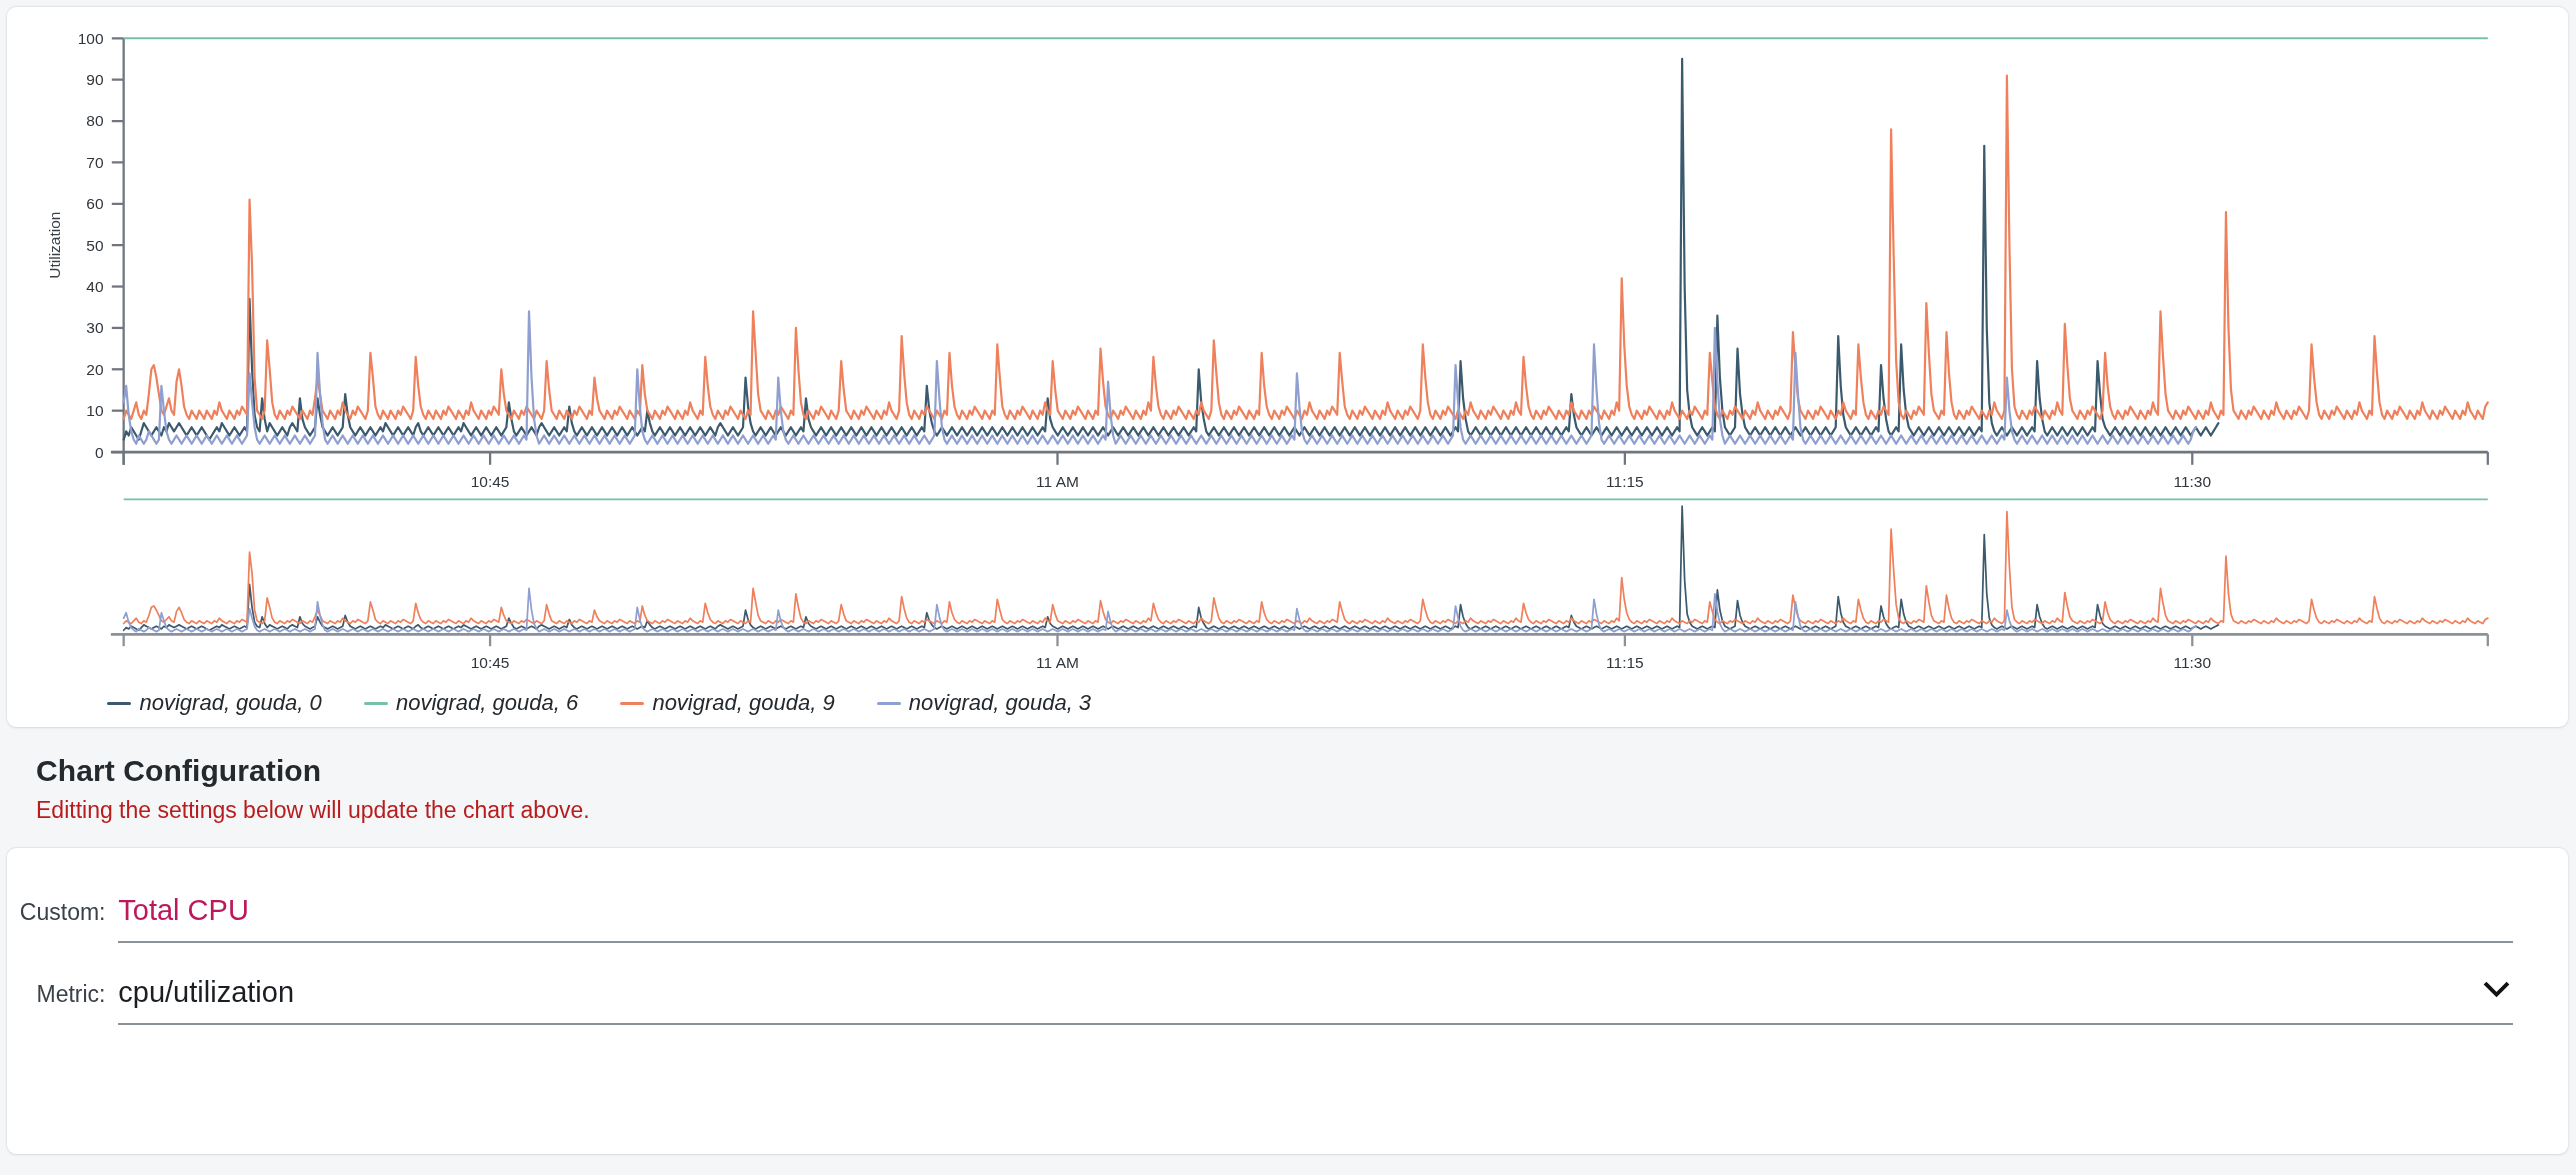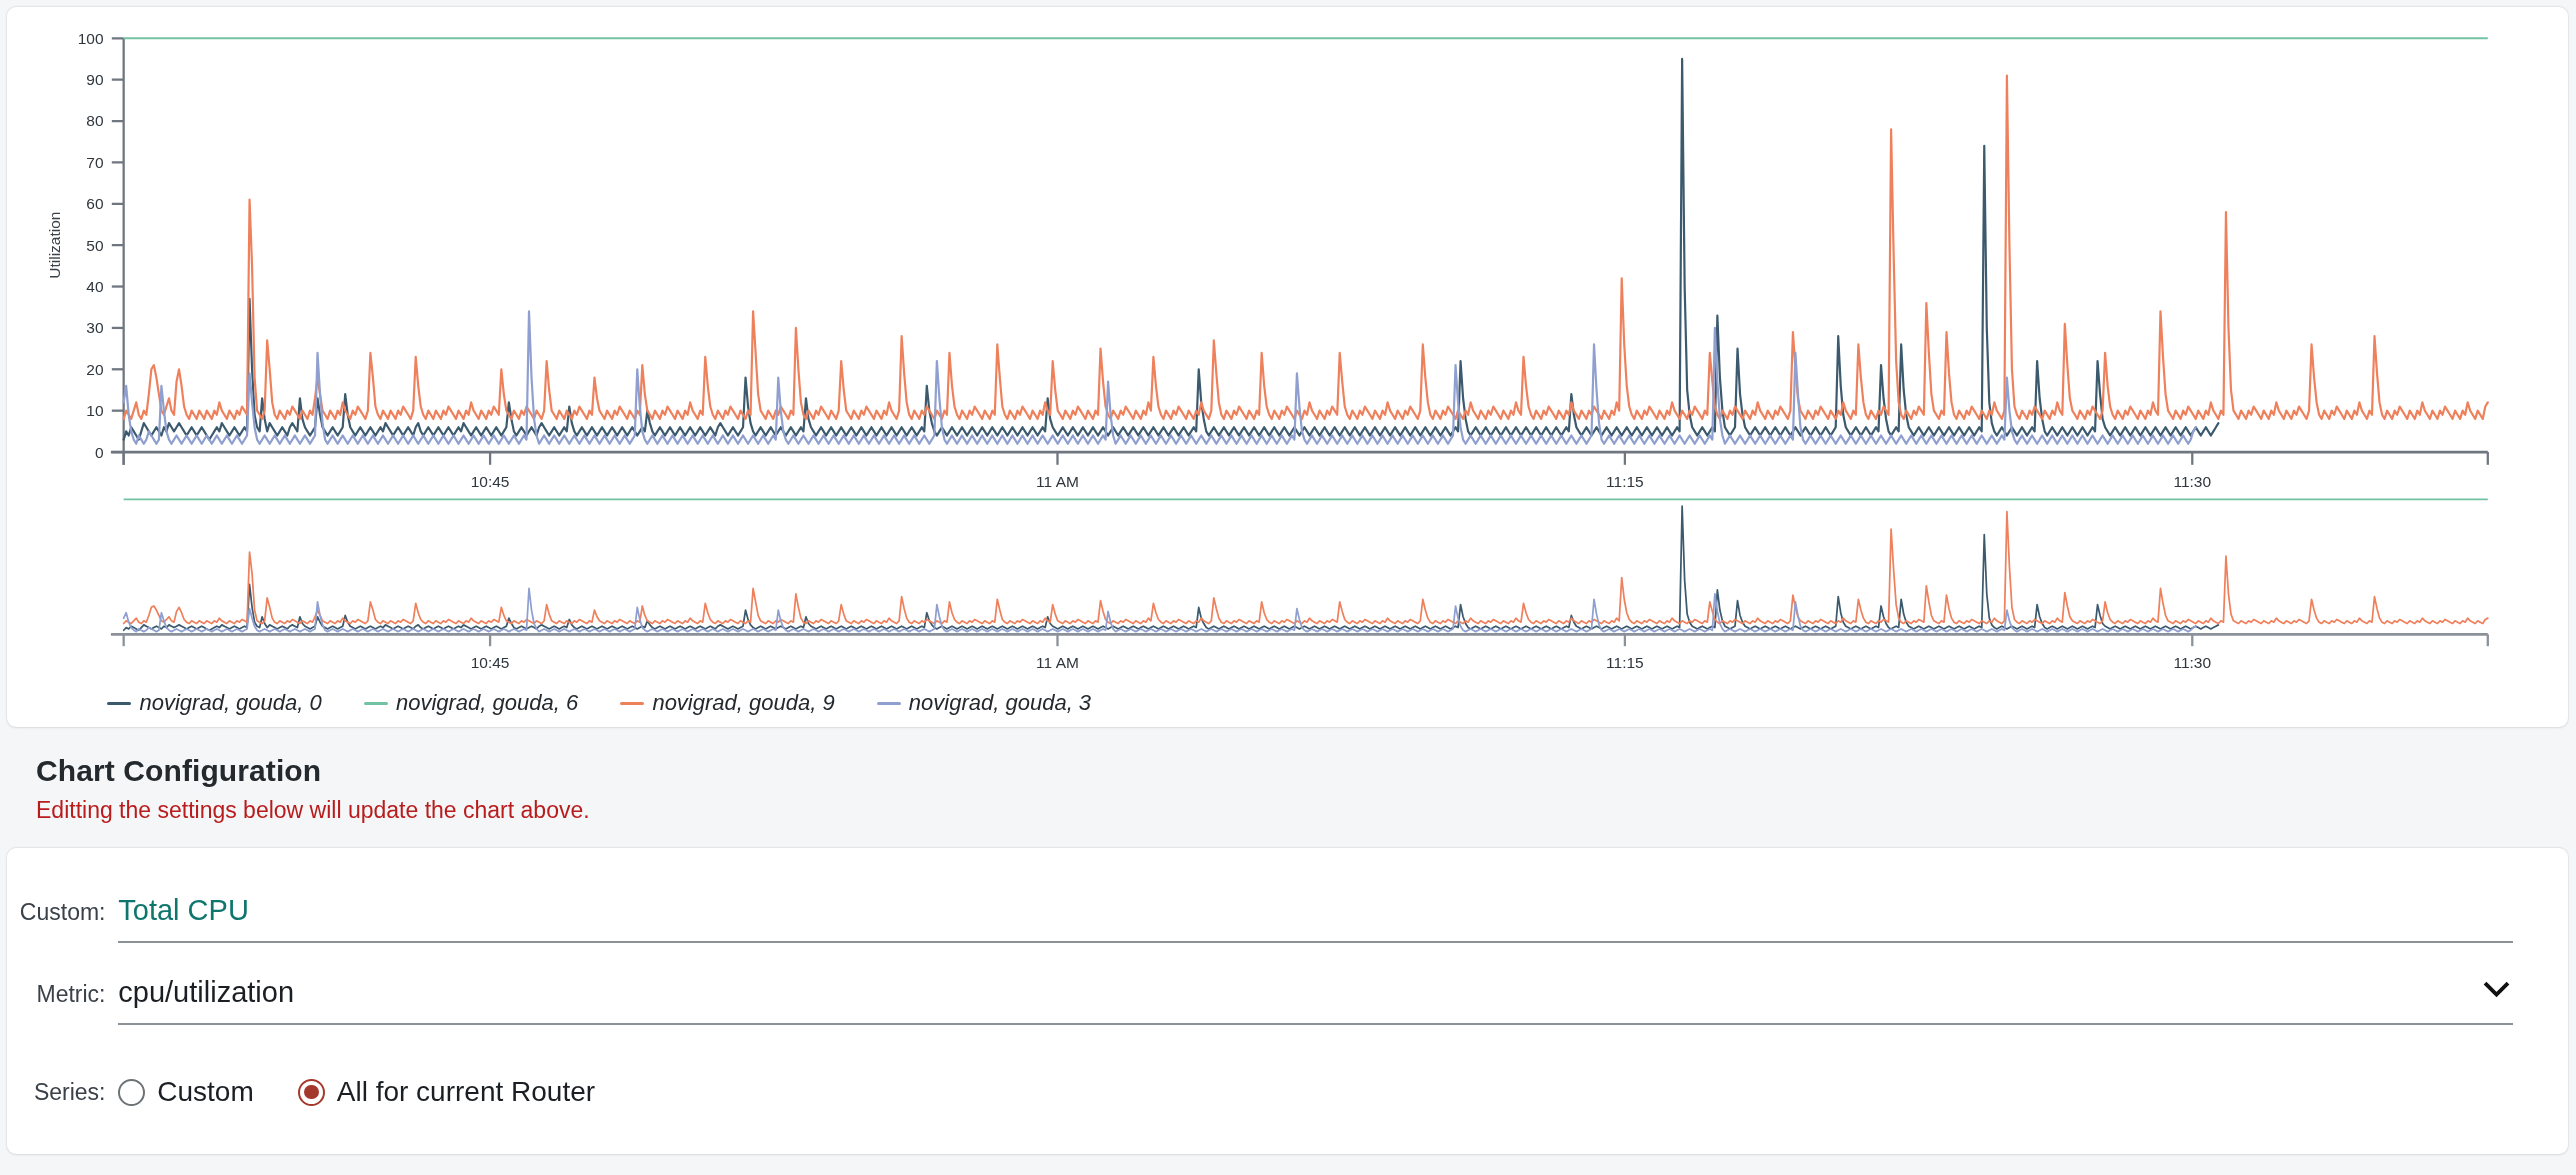--- a/index.html
+++ b/index.html
@@ -125,21 +125,21 @@
 
   .text-field {
     position: relative;
     flex: 1 1 auto;
     margin-right: 55px;
     border-bottom: 2.7px solid #8b9298;
     padding-bottom: 12.8px;
   }
   .text-field .value {
     font-size: 29px;
-    color: #0f766e;
+    color: #be185d;
     line-height: 1.1;
     display: block;
     min-height: 33px;
   }
 
   .select-field {
     position: relative;
     flex: 1 1 auto;
     margin-right: 55px;
     border-bottom: 2.7px solid #8b9298;
@@ -310,30 +310,17 @@
     <div class="field-row metric-row">
       <div class="field-label">Metric:</div>
       <div class="select-field">
         <span class="value">cpu/utilization</span>
         <svg class="chevron" viewBox="0 0 24 16">
           <path d="M3 3 L12 12 L21 3" fill="none" stroke="#111111" stroke-width="3.4" stroke-linecap="square"></path>
         </svg>
       </div>
     </div>
 
-    <div class="field-row series-row">
-      <div class="field-label">Series:</div>
-      <div class="radio-group">
-        <label class="radio-opt">
-          <span class="radio-mark"></span>
-          <span class="radio-label">Custom</span>
-        </label>
-        <label class="radio-opt">
-          <span class="radio-mark checked"></span>
-          <span class="radio-label">All for current Router</span>
-        </label>
-      </div>
-    </div>
 
   </div>
 
 </div>
 
 
 </body></html>

